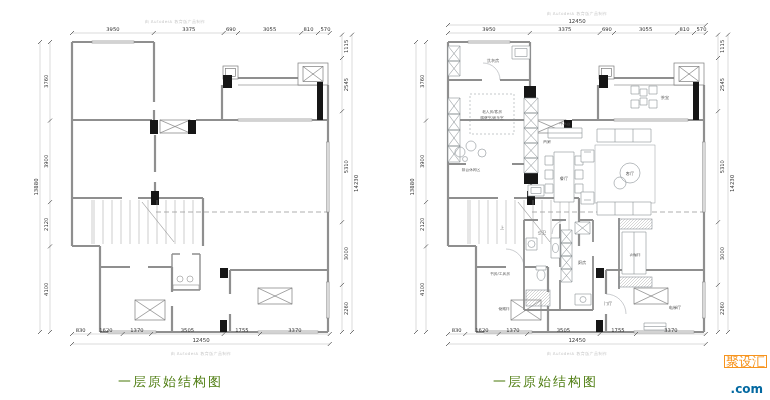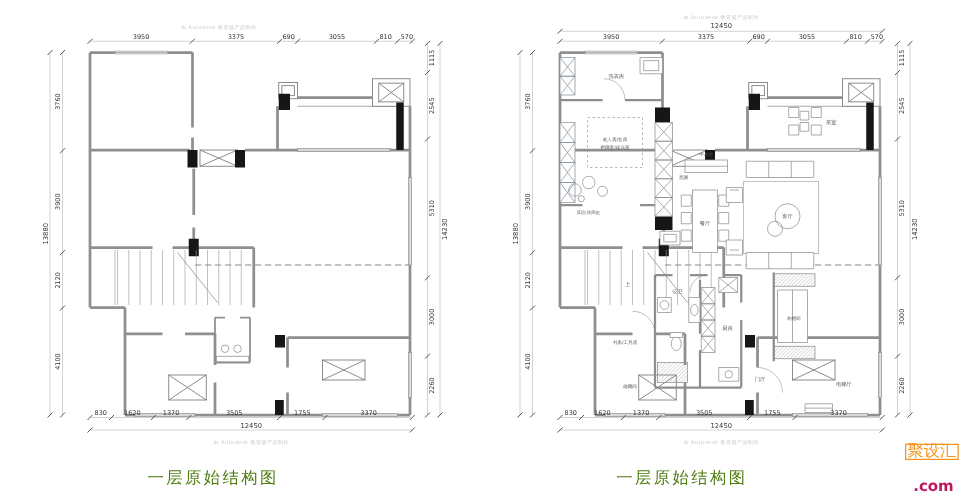--- a/index.html
+++ b/index.html
@@ -12,21 +12,21 @@
   .lbl-s{font-size:3.7px;fill:#555;text-anchor:middle;}
   .wm{font-size:4px;fill:#c9c9c9;text-anchor:middle;letter-spacing:.4px;}
   .plan-title{position:absolute;width:170px;font-size:13px;color:#4d7c0f;
               letter-spacing:2px;}
   .logo{position:absolute;left:645px;top:352px;width:122px;height:46px;}
   .logo-main{position:absolute;left:0;bottom:2px;font-size:31px;font-weight:bold;
              color:#f7941e;letter-spacing:-2px;line-height:1;}
   .logo-badge{position:absolute;right:0;top:3px;font-size:13px;color:#f7941e;
               border:1px solid #f7941e;padding:0 1px;line-height:11px;}
   .logo-com{position:absolute;right:4px;bottom:3px;font-size:12px;font-weight:bold;
-            color:#be185d;line-height:1;}
+            color:#0369a1;line-height:1;}
 </style>
 </head>
 <body>
 
 <div class="stage">
 
 <svg width="770" height="400" viewBox="0 0 770 400">
   <defs>
     <pattern id="hatch" width="3" height="3" patternUnits="userSpaceOnUse">
       <path d="M0,3 L3,0" stroke="#9a9a9a" stroke-width="0.4"></path>

